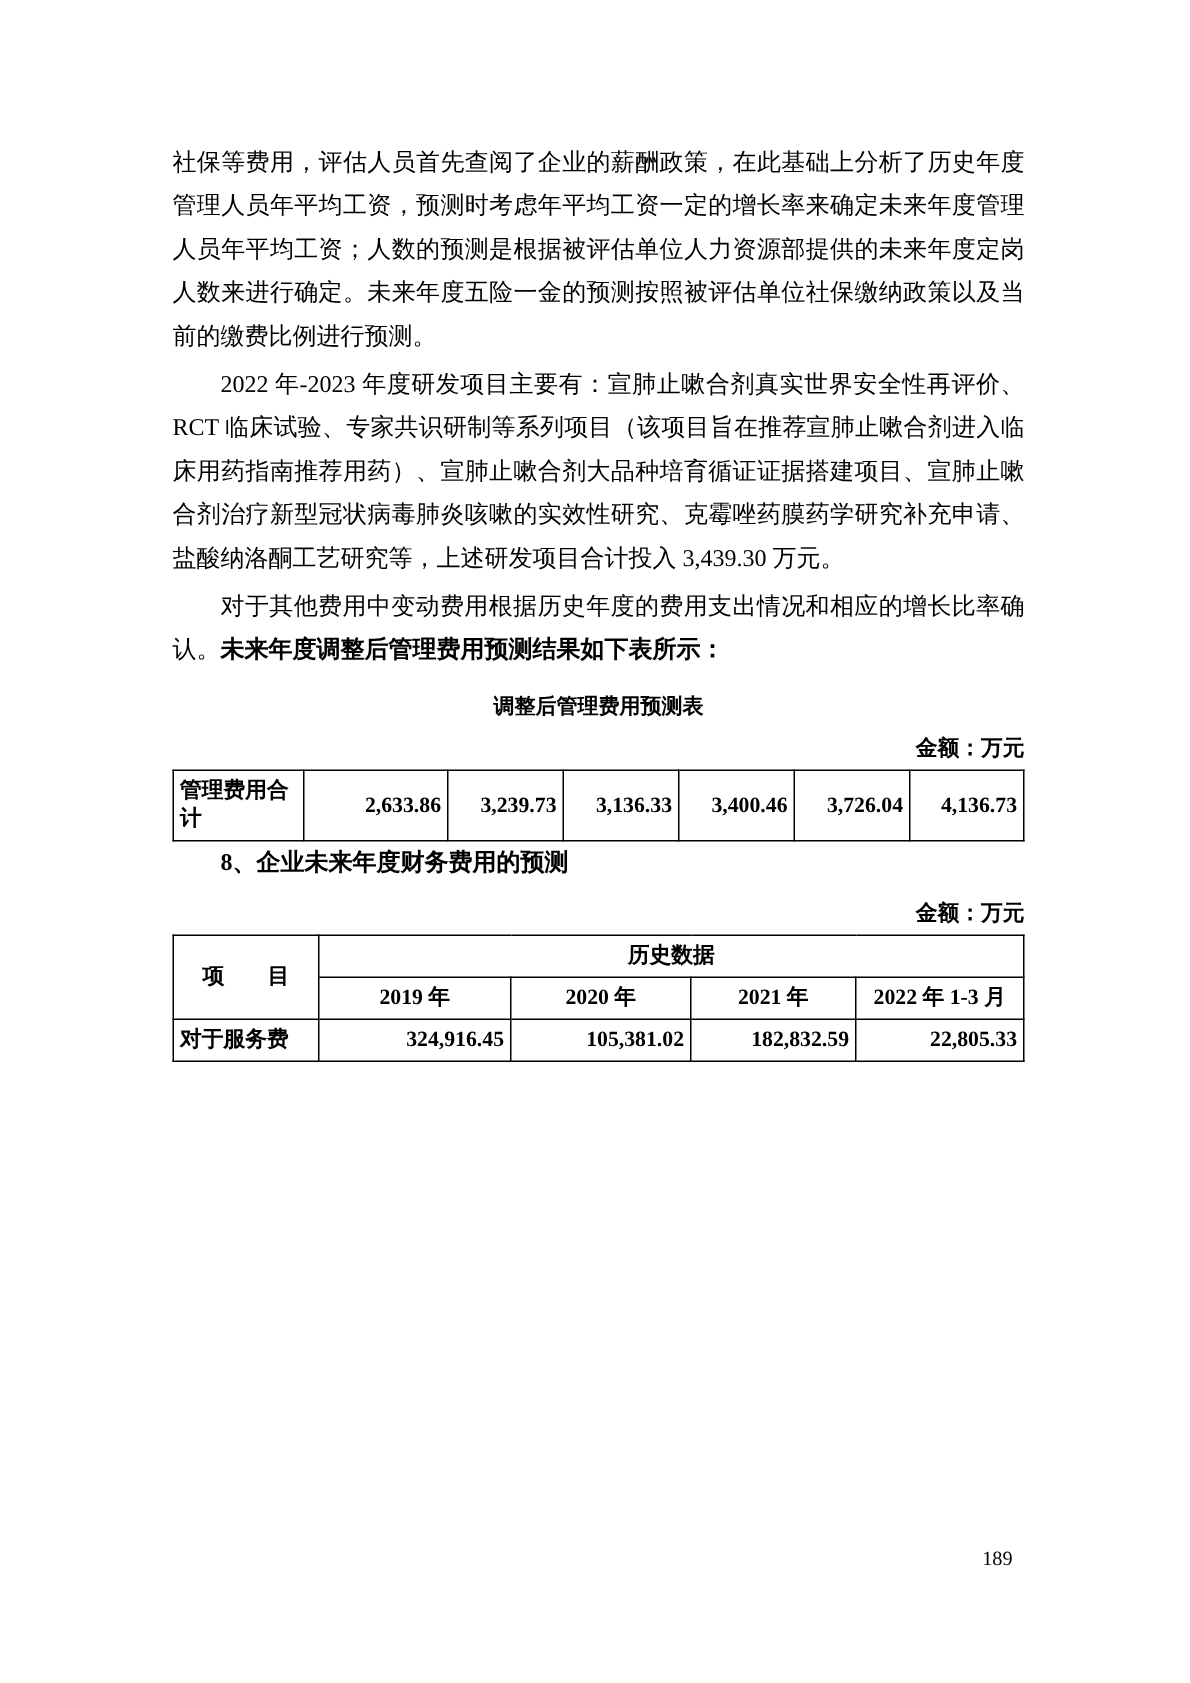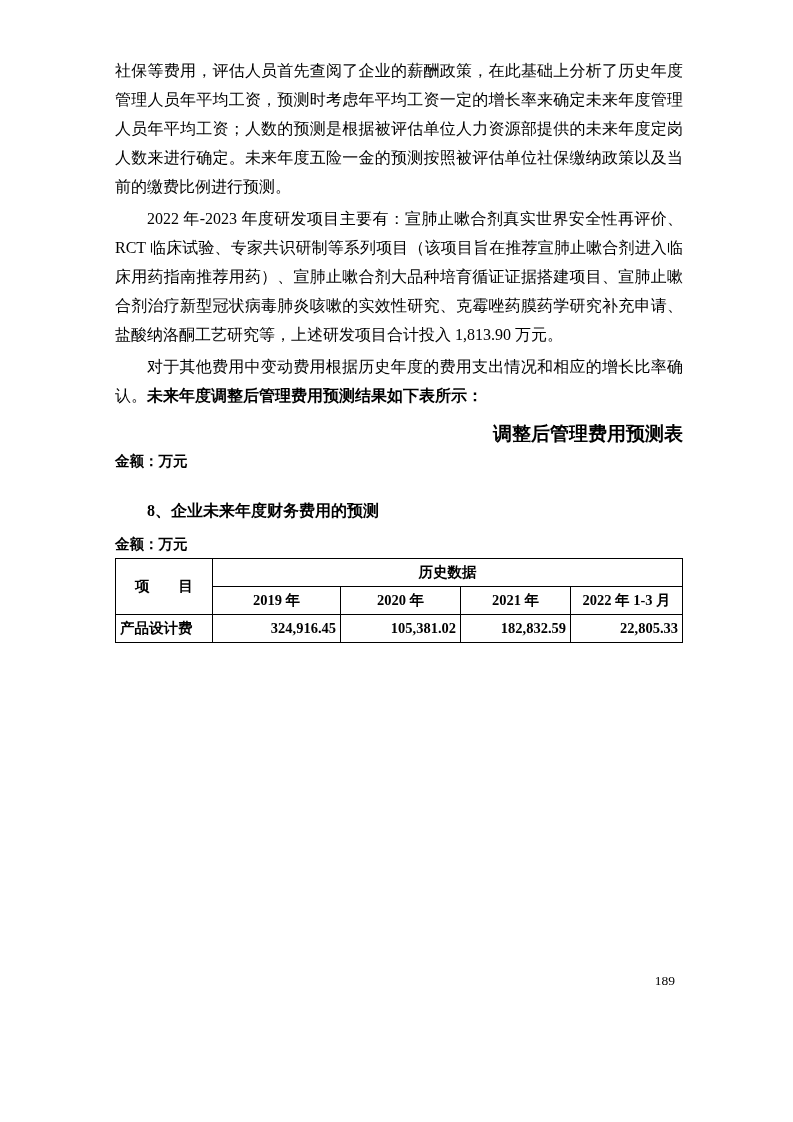--- a/index.html
+++ b/index.html
@@ -8,41 +8,42 @@
     width: 793px;
     height: 1122px;
     position: relative;
     font-family: "Liberation Serif", "DejaVu Serif", serif;
     color: #000000;
     overflow: hidden;
   }
   .page {
     position: absolute;
     inset: 0;
-    padding: 56px 110px 0 115px;
+    padding: 94px 110px 0 115px;
   }
   .body-text {
     font-size: 16px;
     line-height: 29px;
     text-align: justify;
     text-indent: 2em;
     margin-bottom: 3px;
   }
   .no-indent { text-indent: 0; }
   .bold { font-weight: bold; margin-top: 27px; }
   .table-title {
-    font-size: 19px;
+    font-size: 14px;
     font-weight: bold;
-    text-align: right;
+    text-align: center;
     line-height: 29px;
     margin-top: 9px;
   }
   .unit-label {
     font-size: 14.5px;
     font-weight: bold;
+    text-align: right;
     line-height: 26px;
     margin-bottom: 1px;
   }
   table.data-table {
     width: 100%;
     border-collapse: collapse;
     table-layout: fixed;
   }
   table.data-table td {
     border: 1px solid #000000;
@@ -54,61 +55,70 @@
     overflow: hidden;
   }
   td.th { text-align: center; }
   td.label-cell { text-align: left; padding-left: 5px; }
   td.num { text-align: right; padding-right: 8px; }
   .section-heading {
     font-size: 16px;
     font-weight: bold;
     line-height: 29px;
     text-indent: 2em;
-    margin-top: 21px;
+    margin-top: 0;
     margin-bottom: 3px;
     text-align: justify;
   }
   .page-number {
     position: absolute;
-    top: 972px;
+    top: 1030px;
     right: 118px;
     font-size: 13.5px;
     line-height: 18px;
   }
   .mt-sm { margin-top: 6px; }
 </style>
 </head>
 <body>
 
 <div class="page">
 
   <p class="body-text no-indent">社保等费用，评估人员首先查阅了企业的薪酬政策，在此基础上分析了历史年度管理人员年平均工资，预测时考虑年平均工资一定的增长率来确定未来年度管理人员年平均工资；人数的预测是根据被评估单位人力资源部提供的未来年度定岗人数来进行确定。未来年度五险一金的预测按照被评估单位社保缴纳政策以及当前的缴费比例进行预测。</p>
 
 
 
-  <p class="body-text">2022 年-2023 年度研发项目主要有：宣肺止嗽合剂真实世界安全性再评价、RCT 临床试验、专家共识研制等系列项目（该项目旨在推荐宣肺止嗽合剂进入临床用药指南推荐用药）、宣肺止嗽合剂大品种培育循证证据搭建项目、宣肺止嗽合剂治疗新型冠状病毒肺炎咳嗽的实效性研究、克霉唑药膜药学研究补充申请、盐酸纳洛酮工艺研究等，上述研发项目合计投入 1,813.90 万元。</p>
+  <p class="body-text">2022 年-2023 年度研发项目主要有：宣肺止嗽合剂真实世界安全性再评价、RCT 临床试验、专家共识研制等系列项目（该项目旨在推荐宣肺止嗽合剂进入临床用药指南推荐用药）、宣肺止嗽合剂大品种培育循证证据搭建项目、宣肺止嗽合剂治疗新型冠状病毒肺炎咳嗽的实效性研究、克霉唑药膜药学研究补充申请、盐酸纳洛酮工艺研究等，上述研发项目合计投入 3,439.30 万元。</p>
 
   <p class="body-text"><span>对于其他费用中变动费用根据历史年度的费用支出情况和相应的增长比率确认。</span><span class="bold">未来年度调整后管理费用预测结果如下表所示：</span></p>
 
   <h3 class="table-title">调整后管理费用预测表</h3>
 
   <div class="unit-label">金额：万元</div>
 
   <table class="data-table">
     <colgroup>
       <col style="width:87px">
       <col style="width:96px">
       <col style="width:77px">
       <col style="width:77px">
       <col style="width:77px">
       <col style="width:77px">
       <col style="width:76px">
     </colgroup>
     <tbody>
+      <tr>
+        <td class="label-cell">管理费用合计</td>
+        <td class="num">2,633.86</td>
+        <td class="num">3,239.73</td>
+        <td class="num">3,136.33</td>
+        <td class="num">3,400.46</td>
+        <td class="num">3,726.04</td>
+        <td class="num">4,136.73</td>
+      </tr>
     </tbody>
   </table>
 
   <p class="section-heading">8、企业未来年度财务费用的预测</p>
 
 
   <div class="unit-label mt-sm">金额：万元</div>
 
   <table class="data-table">
     <colgroup>
@@ -123,21 +133,21 @@
         <td class="th" rowspan="2">项　　目</td>
         <td class="th" colspan="4">历史数据</td>
       </tr>
       <tr>
         <td class="th">2019 年</td>
         <td class="th">2020 年</td>
         <td class="th">2021 年</td>
         <td class="th">2022 年 1-3 月</td>
       </tr>
       <tr>
-        <td class="label-cell">产品设计费</td>
+        <td class="label-cell">对于服务费</td>
         <td class="num">324,916.45</td>
         <td class="num">105,381.02</td>
         <td class="num">182,832.59</td>
         <td class="num">22,805.33</td>
       </tr>
     </tbody>
   </table>
 
   <div class="page-number">189</div>
 

